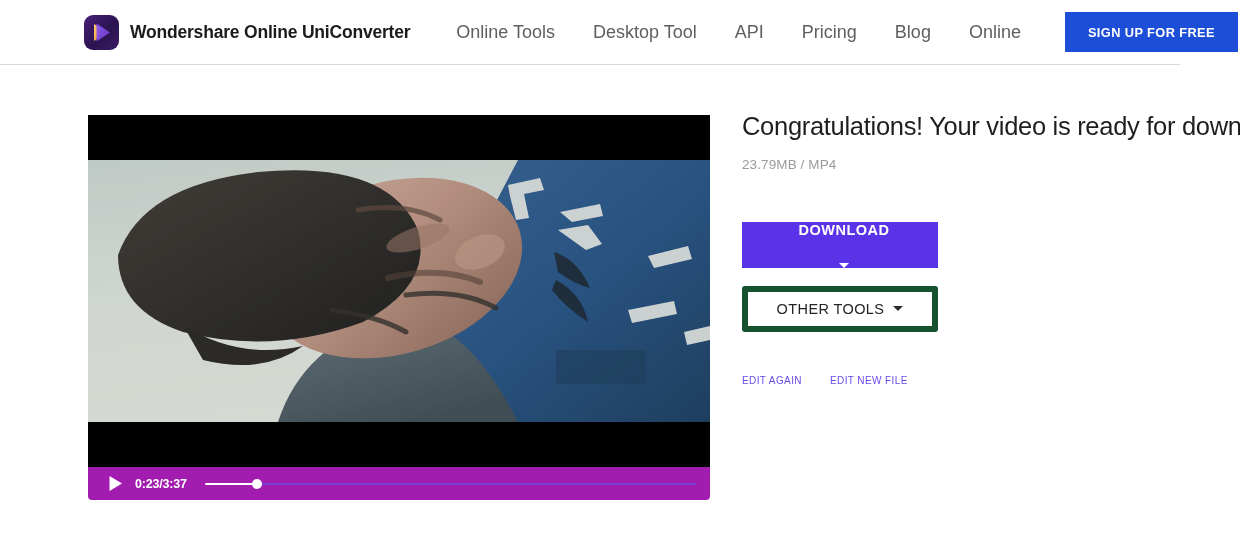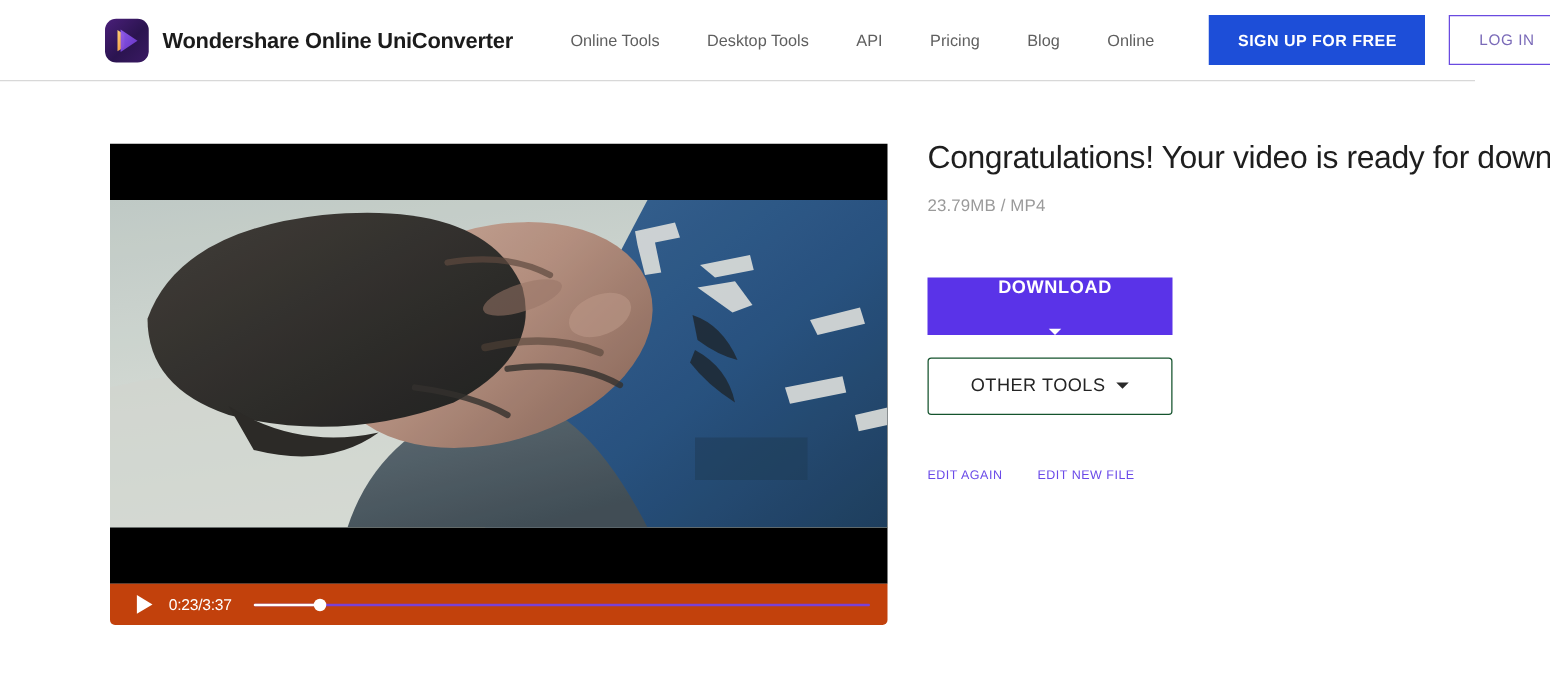--- a/index.html
+++ b/index.html
@@ -51,21 +51,21 @@
     white-space: nowrap;
   }
 
   .nav {
     display: flex;
     align-items: center;
     margin-left: 27px;
     gap: 0;
   }
   .nav-item {
-    font-size: 13px;
+    font-size: 18px;
     color: #5f5f5f;
     padding: 0 19px;
     white-space: nowrap;
     cursor: pointer;
     text-decoration: none;
   }
 
   .header-actions {
     display: flex;
     align-items: center;
@@ -134,26 +134,27 @@
     overflow: hidden;
     background: #9aa4a2;
   }
 
   .controls {
     position: absolute;
     left: 0;
     top: 352px;
     width: 622px;
     height: 33px;
-    background: #c2410c;
+    background: #a21caf;
     border-radius: 0 0 4px 4px;
     display: flex;
     align-items: center;
     padding: 0 14px 0 20px;
     gap: 12px;
+    font-weight: bold;
   }
 
   .play-icon { flex: 0 0 auto; cursor: pointer; display:flex; }
 
   .time-label {
     color: #ffffff;
     font-size: 12.5px;
     letter-spacing: -0.2px;
     white-space: nowrap;
     flex: 0 0 auto;
@@ -229,21 +230,21 @@
     padding: 0 22px 0 30px;
     flex-direction: column;
   }
 
   .btn-other {
     margin-top: 18px;
     width: 196px;
     height: 46px;
     background: #ffffff;
     color: #242424;
-    border: 1px solid #14532d;
+    border: 6px solid #14532d;
     border-radius: 3px;
     font-size: 14.5px;
     letter-spacing: 0.4px;
     cursor: pointer;
     font-family: "Liberation Sans", sans-serif;
     display: flex;
     align-items: center;
     justify-content: center;
     gap: 9px;
   }
@@ -291,21 +292,21 @@
         </defs>
         <path d="M10 9 L10 26 L15.5 22.5 L15.5 12.5 Z" fill="url(#gOrange)"></path>
         <path d="M12.5 8.5 L26 17.5 L12.5 26.5 Z" fill="url(#gPurple)" opacity="0.95"></path>
       </svg>
     </div>
     <span class="brand-name">Wondershare Online UniConverter</span>
   </div>
 
   <div class="nav">
     <a class="nav-item">Online Tools</a>
-    <a class="nav-item">Desktop Tools</a>
+    <a class="nav-item">Desktop Tool</a>
     <a class="nav-item">API</a>
     <a class="nav-item">Pricing</a>
     <a class="nav-item">Blog</a>
     <a class="nav-item">Online</a>
   </div>
 
   <div class="header-actions">
     <button class="btn-signup">SIGN UP FOR FREE</button>
     <button class="btn-login">LOG IN</button>
   </div>

